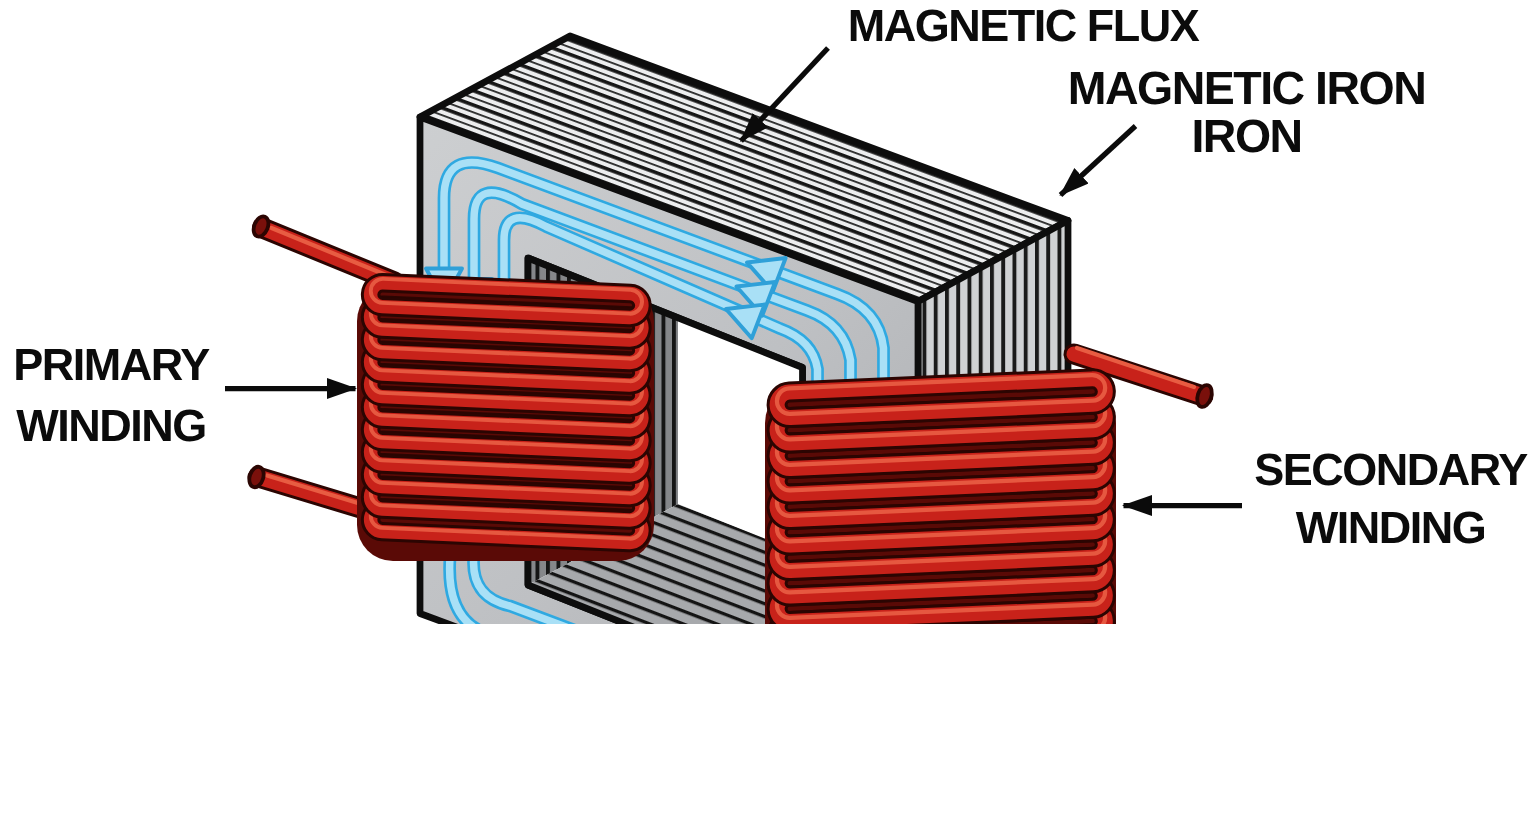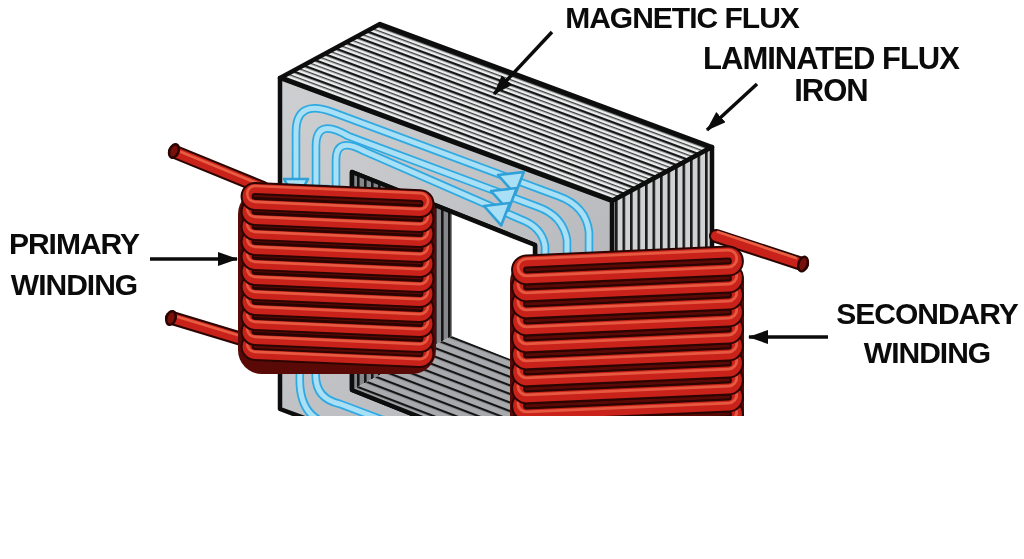--- a/index.html
+++ b/index.html
@@ -200,21 +200,21 @@
     <line x1="150" y1="259" x2="237" y2="259" marker-end="url(#leaderHead)"></line>
     <line x1="828" y1="337" x2="749" y2="337" marker-end="url(#leaderHead)"></line>
   </g>
 </svg>
 
 <div class="diagram-label" id="label-magnetic-flux">
   <div class="lbl-line">MAGNETIC FLUX</div>
 </div>
 
 <div class="diagram-label" id="label-laminated-core">
-  <div class="lbl-line">LAMINATED FLUX</div>
+  <div class="lbl-line">MAGNETIC IRON</div>
   <div class="lbl-line">IRON</div>
 </div>
 
 <div class="diagram-label" id="label-primary-winding">
   <div class="lbl-line">PRIMARY</div>
   <div class="lbl-line">WINDING</div>
 </div>
 
 <div class="diagram-label" id="label-secondary-winding">
   <div class="lbl-line">SECONDARY</div>

